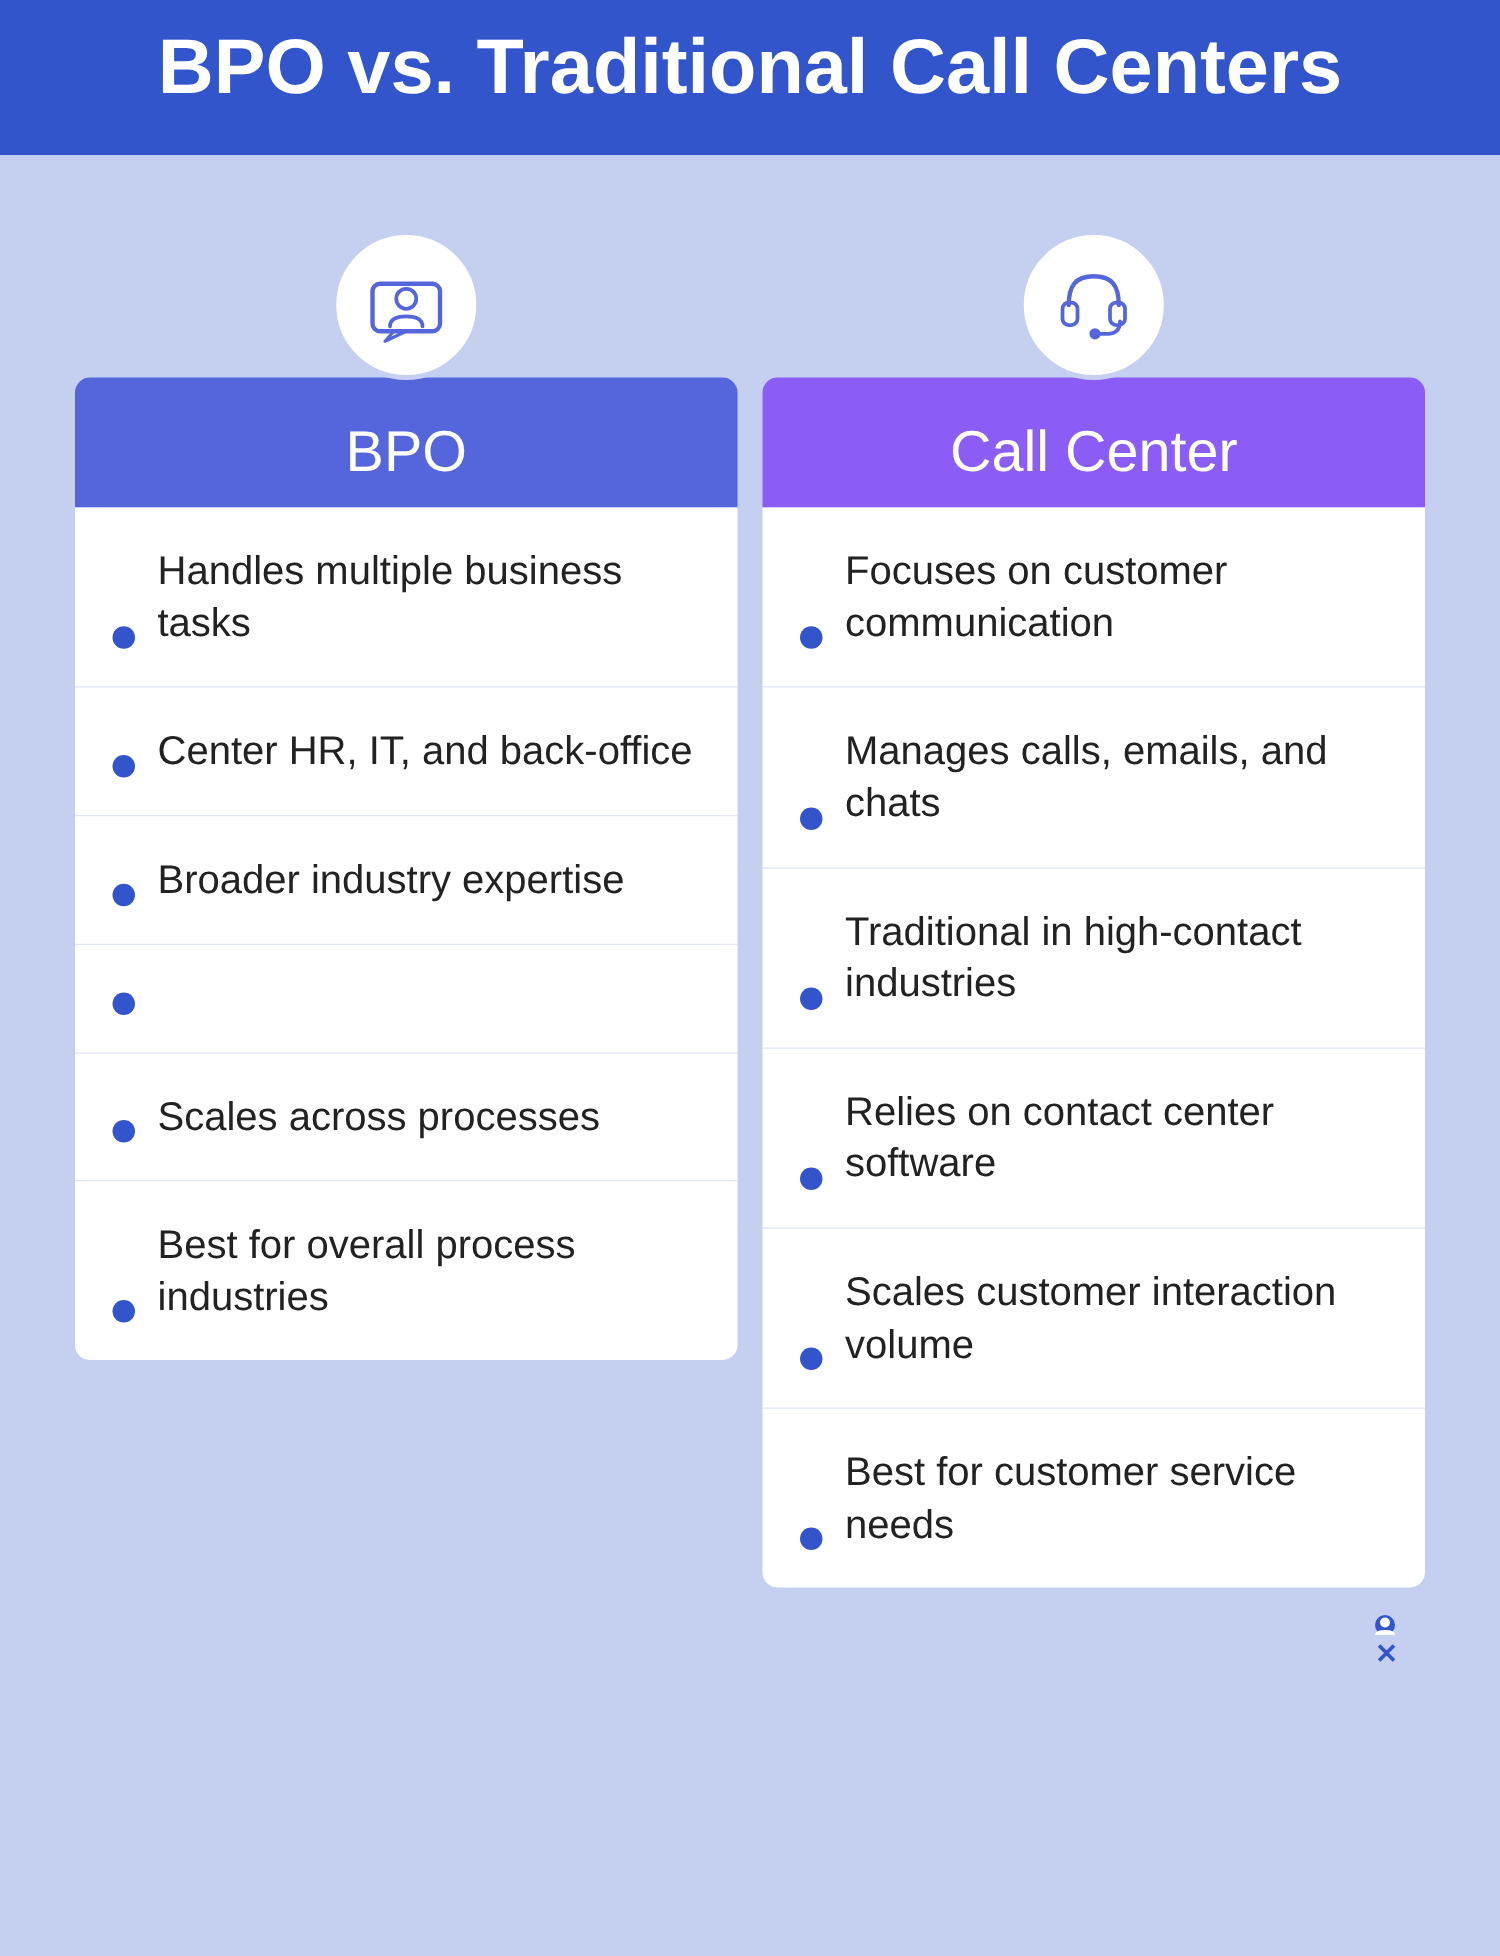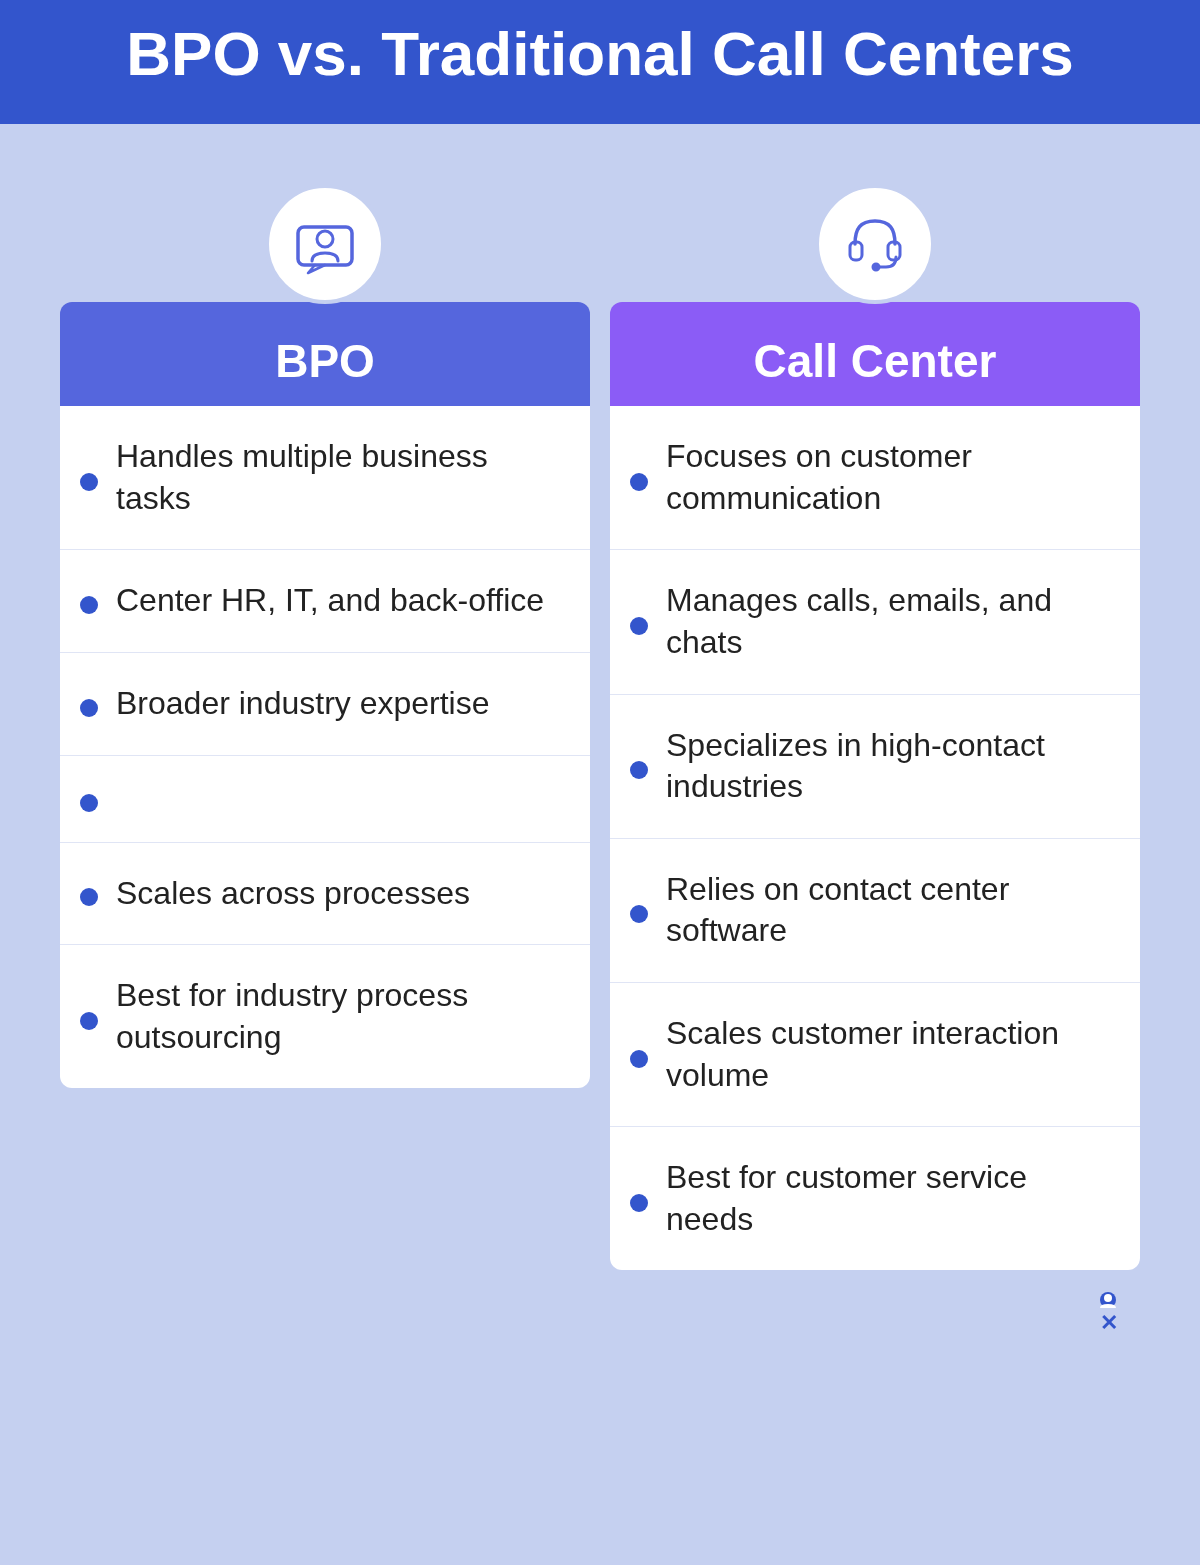--- a/index.html
+++ b/index.html
@@ -72,34 +72,34 @@
     .bpo-header {
       background-color: #5566dd;
     }
 
     .cc-header {
       background-color: #8b5cf6;
     }
 
     .column-header-title {
       font-size: 46px;
-      font-weight: 700;
+      font-weight: 400;
       color: #ffffff;
       padding-top: 12px;
     }
 
     .column-body {
       background-color: #ffffff;
       border-radius: 0 0 12px 12px;
     }
 
     .list-item-row {
       display: flex;
-      align-items: center;
-      padding: 30px 20px;
+      align-items: flex-end;
+      padding: 30px 30px;
       border-bottom: 1px solid #e0e5f5;
       gap: 18px;
     }
 
     .list-item-row:last-child {
       border-bottom: none;
     }
 
     .bullet {
       width: 18px;
@@ -183,21 +183,21 @@
         </div>
         <div class="list-item-row">
           <div class="bullet"></div>
         </div>
         <div class="list-item-row">
           <div class="bullet"></div>
           <span class="item-text">Scales across processes</span>
         </div>
         <div class="list-item-row">
           <div class="bullet"></div>
-          <span class="item-text">Best for industry process outsourcing</span>
+          <span class="item-text">Best for overall process industries</span>
         </div>
       </div>
     </div>
 
     <div class="column cc-col">
       <div class="column-icon-wrapper">
         <div class="column-icon-circle">
 
           <svg class="icon-svg" viewBox="0 0 70 70">
 
@@ -220,21 +220,21 @@
         <div class="list-item-row">
           <div class="bullet"></div>
           <span class="item-text">Focuses on customer communication</span>
         </div>
         <div class="list-item-row">
           <div class="bullet"></div>
           <span class="item-text">Manages calls, emails, and chats</span>
         </div>
         <div class="list-item-row">
           <div class="bullet"></div>
-          <span class="item-text">Specializes in high-contact industries</span>
+          <span class="item-text">Traditional in high-contact industries</span>
         </div>
         <div class="list-item-row">
           <div class="bullet"></div>
           <span class="item-text">Relies on contact center software</span>
         </div>
         <div class="list-item-row">
           <div class="bullet"></div>
           <span class="item-text">Scales customer interaction volume</span>
         </div>
         <div class="list-item-row">

